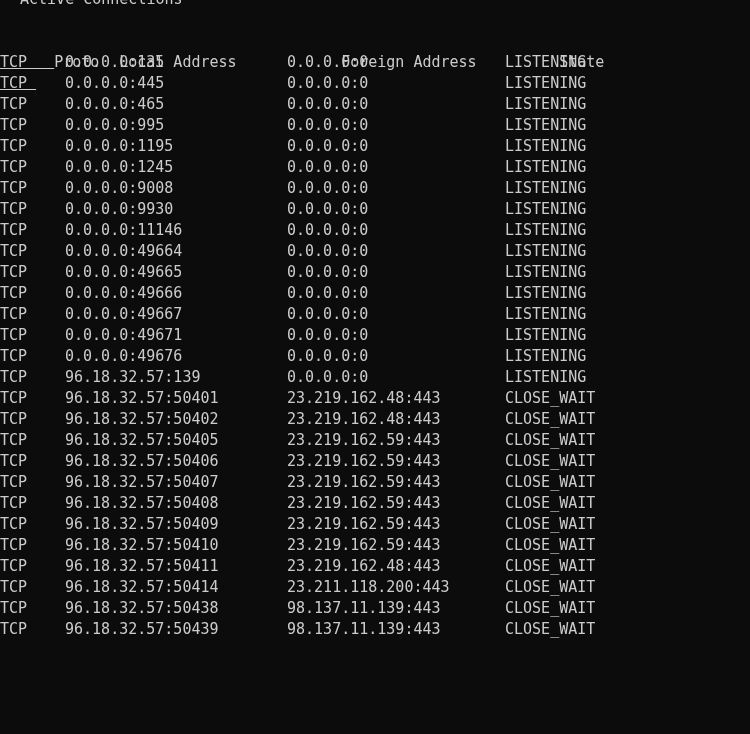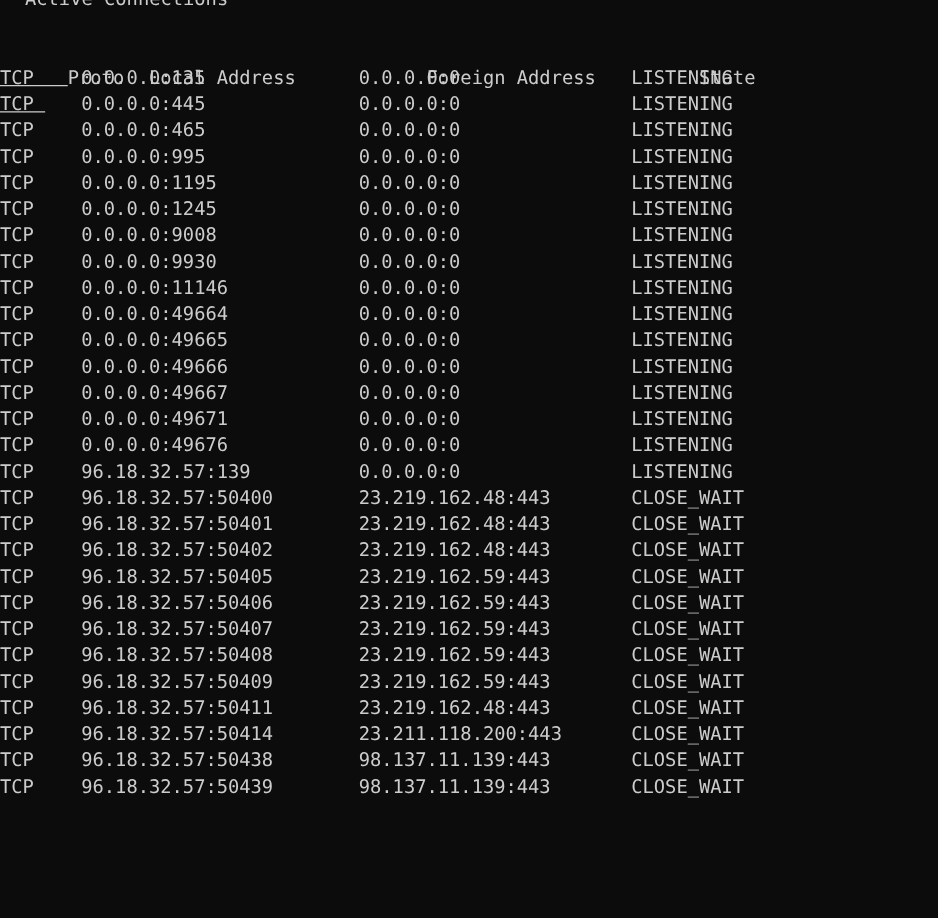--- a/index.html
+++ b/index.html
@@ -77,27 +77,27 @@
         <div class="row"><span class="col c-proto">TCP</span><span class="col c-local">0.0.0.0:9008</span><span class="col c-foreign">0.0.0.0:0</span><span class="col c-state">LISTENING</span></div>
         <div class="row"><span class="col c-proto">TCP</span><span class="col c-local">0.0.0.0:9930</span><span class="col c-foreign">0.0.0.0:0</span><span class="col c-state">LISTENING</span></div>
         <div class="row"><span class="col c-proto">TCP</span><span class="col c-local">0.0.0.0:11146</span><span class="col c-foreign">0.0.0.0:0</span><span class="col c-state">LISTENING</span></div>
         <div class="row"><span class="col c-proto">TCP</span><span class="col c-local">0.0.0.0:49664</span><span class="col c-foreign">0.0.0.0:0</span><span class="col c-state">LISTENING</span></div>
         <div class="row"><span class="col c-proto">TCP</span><span class="col c-local">0.0.0.0:49665</span><span class="col c-foreign">0.0.0.0:0</span><span class="col c-state">LISTENING</span></div>
         <div class="row"><span class="col c-proto">TCP</span><span class="col c-local">0.0.0.0:49666</span><span class="col c-foreign">0.0.0.0:0</span><span class="col c-state">LISTENING</span></div>
         <div class="row"><span class="col c-proto">TCP</span><span class="col c-local">0.0.0.0:49667</span><span class="col c-foreign">0.0.0.0:0</span><span class="col c-state">LISTENING</span></div>
         <div class="row"><span class="col c-proto">TCP</span><span class="col c-local">0.0.0.0:49671</span><span class="col c-foreign">0.0.0.0:0</span><span class="col c-state">LISTENING</span></div>
         <div class="row"><span class="col c-proto">TCP</span><span class="col c-local">0.0.0.0:49676</span><span class="col c-foreign">0.0.0.0:0</span><span class="col c-state">LISTENING</span></div>
         <div class="row"><span class="col c-proto">TCP</span><span class="col c-local">96.18.32.57:139</span><span class="col c-foreign">0.0.0.0:0</span><span class="col c-state">LISTENING</span></div>
-        <div class="row"><span class="col c-proto">TCP</span><span class="col c-local">96.18.32.57:50400</span><span class="col c-foreign">23.219.162.48:443</span><span class="col c-state">CLOSE_WAIT</span></div>
         <div class="row"><span class="col c-proto">TCP</span><span class="col c-local">96.18.32.57:50401</span><span class="col c-foreign">23.219.162.48:443</span><span class="col c-state">CLOSE_WAIT</span></div>
         <div class="row"><span class="col c-proto">TCP</span><span class="col c-local">96.18.32.57:50402</span><span class="col c-foreign">23.219.162.48:443</span><span class="col c-state">CLOSE_WAIT</span></div>
         <div class="row"><span class="col c-proto">TCP</span><span class="col c-local">96.18.32.57:50405</span><span class="col c-foreign">23.219.162.59:443</span><span class="col c-state">CLOSE_WAIT</span></div>
         <div class="row"><span class="col c-proto">TCP</span><span class="col c-local">96.18.32.57:50406</span><span class="col c-foreign">23.219.162.59:443</span><span class="col c-state">CLOSE_WAIT</span></div>
         <div class="row"><span class="col c-proto">TCP</span><span class="col c-local">96.18.32.57:50407</span><span class="col c-foreign">23.219.162.59:443</span><span class="col c-state">CLOSE_WAIT</span></div>
         <div class="row"><span class="col c-proto">TCP</span><span class="col c-local">96.18.32.57:50408</span><span class="col c-foreign">23.219.162.59:443</span><span class="col c-state">CLOSE_WAIT</span></div>
         <div class="row"><span class="col c-proto">TCP</span><span class="col c-local">96.18.32.57:50409</span><span class="col c-foreign">23.219.162.59:443</span><span class="col c-state">CLOSE_WAIT</span></div>
+        <div class="row"><span class="col c-proto">TCP</span><span class="col c-local">96.18.32.57:50410</span><span class="col c-foreign">23.219.162.59:443</span><span class="col c-state">CLOSE_WAIT</span></div>
         <div class="row"><span class="col c-proto">TCP</span><span class="col c-local">96.18.32.57:50411</span><span class="col c-foreign">23.219.162.48:443</span><span class="col c-state">CLOSE_WAIT</span></div>
         <div class="row"><span class="col c-proto">TCP</span><span class="col c-local">96.18.32.57:50414</span><span class="col c-foreign">23.211.118.200:443</span><span class="col c-state">CLOSE_WAIT</span></div>
         <div class="row"><span class="col c-proto">TCP</span><span class="col c-local">96.18.32.57:50438</span><span class="col c-foreign">98.137.11.139:443</span><span class="col c-state">CLOSE_WAIT</span></div>
         <div class="row"><span class="col c-proto">TCP</span><span class="col c-local">96.18.32.57:50439</span><span class="col c-foreign">98.137.11.139:443</span><span class="col c-state">CLOSE_WAIT</span></div>
       </div>
   </div>
 </div>
 
 </body></html>

